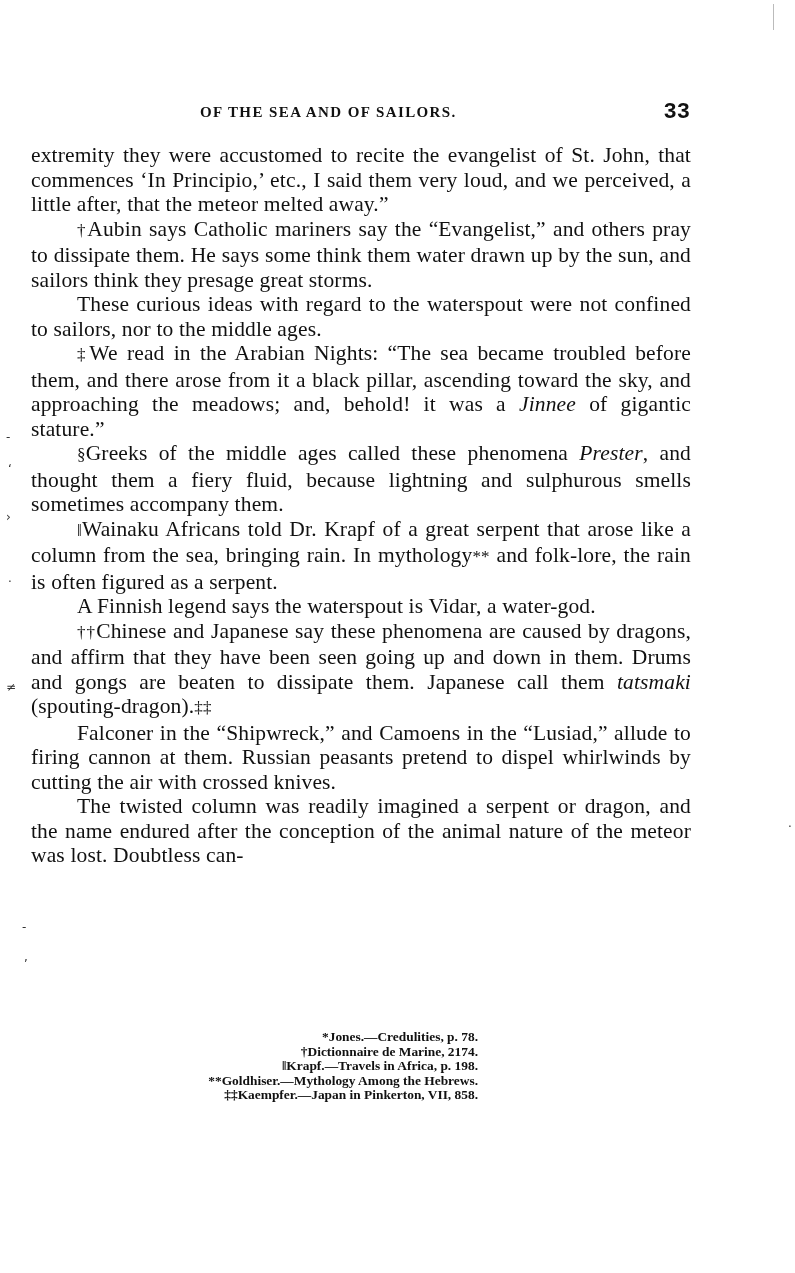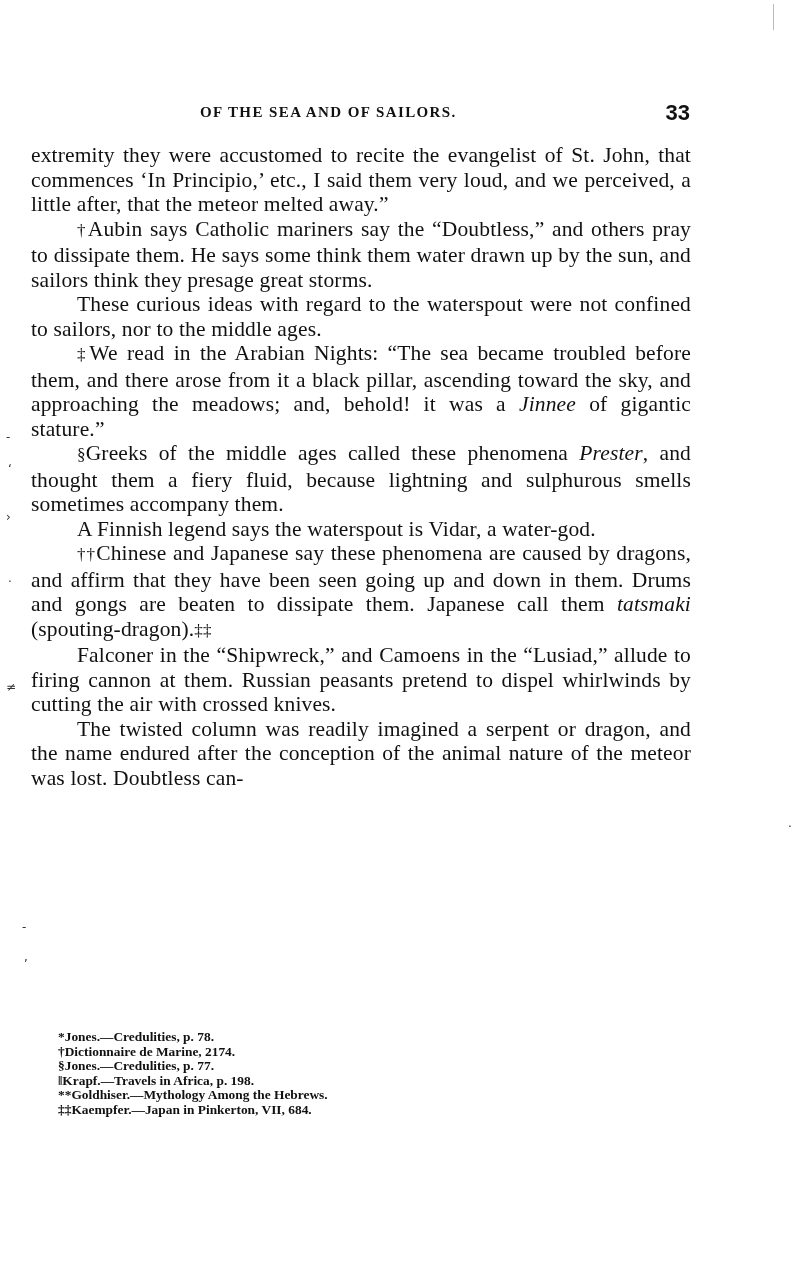--- a/index.html
+++ b/index.html
@@ -15,73 +15,73 @@
     position: absolute; top: 52px; left: 200px; width: 490px; height: 30px; margin-top: 48px;
   }
   .running-title {
     position: absolute; left: 0; top: 4px;
     font-family: "Liberation Serif", serif; font-weight: bold;
     font-size: 15px; letter-spacing: 1.4px; font-variant: small-caps;
     text-transform: uppercase;
   }
   .page-number {
     position: absolute; right: 0; top: 0;
-    font-weight: bold; font-size: 22px; font-family: Liberation Sans, sans-serif;
+    font-weight: bold; font-size: 22px; font-family: Liberation Mono, monospace;
   }
   .body-text {
     position: absolute; left: 31px; top: 95px; width: 660px;
     font-size: 21.5px; line-height: 24.5px; text-align: justify;
     font-family: "Liberation Serif", serif;
     letter-spacing: 0.15px;
     margin-top: 48px;
   }
   .body-text p { margin: 0; text-indent: 0; }
   .body-text p.indent { text-indent: 46px; }
   .body-text p.cont { text-indent: 0; }
   .fnmark { font-size: 17px; }
   em { font-style: italic; }
   .footnotes {
     position: absolute; left: 58px; top: 1030px; width: 420px;
     font-family: "Liberation Serif", serif; font-weight: bold;
-    font-size: 13.4px; line-height: 14.6px;
+    font-size: 13.4px; line-height: 14.6px; text-align: right;
   }
   .footnotes .fn { white-space: nowrap; }
   .margin-mark {
     position: absolute; font-size: 12px; color: #333; font-family: "DejaVu Sans", sans-serif;
   }
 </style>
 </head>
 <body>
 
 <div class="scan-line"></div>
 
 <div class="header">
   <span class="running-title">OF THE SEA AND OF SAILORS.</span>
   <span class="page-number">33</span>
 </div>
 
 <div class="body-text" id="body-text">
     <p class="cont"><span>extremity they were accustomed to recite the evangelist of St. John, that commences ‘In Principio,’ etc., I said them very loud, and we perceived, a little after, that the meteor melted away.”</span></p>
-    <p class="indent"><span class="fnmark">†</span><span>Aubin says Catholic mariners say the “Doubtless,” and others pray to dissipate them.  He says some think them water drawn up by the sun, and sailors think they presage great storms.</span></p>
+    <p class="indent"><span class="fnmark">†</span><span>Aubin says Catholic mariners say the “Evangelist,” and others pray to dissipate them.  He says some think them water drawn up by the sun, and sailors think they presage great storms.</span></p>
     <p class="indent"><span>These curious ideas with regard to the waterspout were not confined to sailors, nor to the middle ages.</span></p>
     <p class="indent"><span class="fnmark">‡</span><span>We read in the Arabian Nights: “The sea became troubled before them, and there arose from it a black pillar, ascending toward the sky, and approaching the meadows; and, behold! it was a </span><em>Jinnee</em><span> of gigantic stature.”</span></p>
     <p class="indent"><span class="fnmark">§</span><span>Greeks of the middle ages called these phenomena </span><em>Prester</em><span>, and thought them a fiery fluid, because lightning and sulphurous smells sometimes accompany them.</span></p>
+    <p class="indent"><span class="fnmark">‖</span><span>Wainaku Africans told Dr. Krapf of a great serpent that arose like a column from the sea, bringing rain.  In mythology</span><span class="fnmark">**</span><span> and folk-lore, the rain is often figured as a serpent.</span></p>
     <p class="indent"><span>A Finnish legend says the waterspout is Vidar, a water-god.</span></p>
     <p class="indent"><span class="fnmark">††</span><span>Chinese and Japanese say these phenomena are caused by dragons, and affirm that they have been seen going up and down in them.  Drums and gongs are beaten to dissipate them.  Japanese call them </span><em>tatsmaki</em><span> (spouting-dragon).</span><span class="fnmark">‡‡</span></p>
     <p class="indent"><span>Falconer in the “Shipwreck,” and Camoens in the “Lusiad,” allude to firing cannon at them.  Russian peasants pretend to dispel whirlwinds by cutting the air with crossed knives.</span></p>
     <p class="indent"><span>The twisted column was readily imagined a serpent or dragon, and the name endured after the conception of the animal nature of the meteor was lost.  Doubtless can-</span></p>
   </div>
 
 <div class="footnotes" id="footnotes">
     <div class="fn"><span>*</span><span>Jones.—Credulities, p. 78.</span></div>
     <div class="fn"><span>†</span><span>Dictionnaire de Marine, 2174.</span></div>
-    <div class="fn"><span>§</span><span>Jones.—Credulities, p. 77.</span></div>
     <div class="fn"><span>‖</span><span>Krapf.—Travels in Africa, p. 198.</span></div>
     <div class="fn"><span>**</span><span>Goldhiser.—Mythology Among the Hebrews.</span></div>
-    <div class="fn"><span>‡‡</span><span>Kaempfer.—Japan in Pinkerton, VII, 684.</span></div>
+    <div class="fn"><span>‡‡</span><span>Kaempfer.—Japan in Pinkerton, VII, 858.</span></div>
   </div>
 
 <div id="margin-marks">
     <span class="margin-mark" style="left: 6px; top: 430px;">-</span>
     <span class="margin-mark" style="left: 8px; top: 462px;">‘</span>
     <span class="margin-mark" style="left: 6px; top: 510px;">›</span>
     <span class="margin-mark" style="left: 8px; top: 575px;">·</span>
     <span class="margin-mark" style="left: 6px; top: 680px;">≠</span>
     <span class="margin-mark" style="left: 788px; top: 820px;">·</span>
     <span class="margin-mark" style="left: 22px; top: 920px;">-</span>

